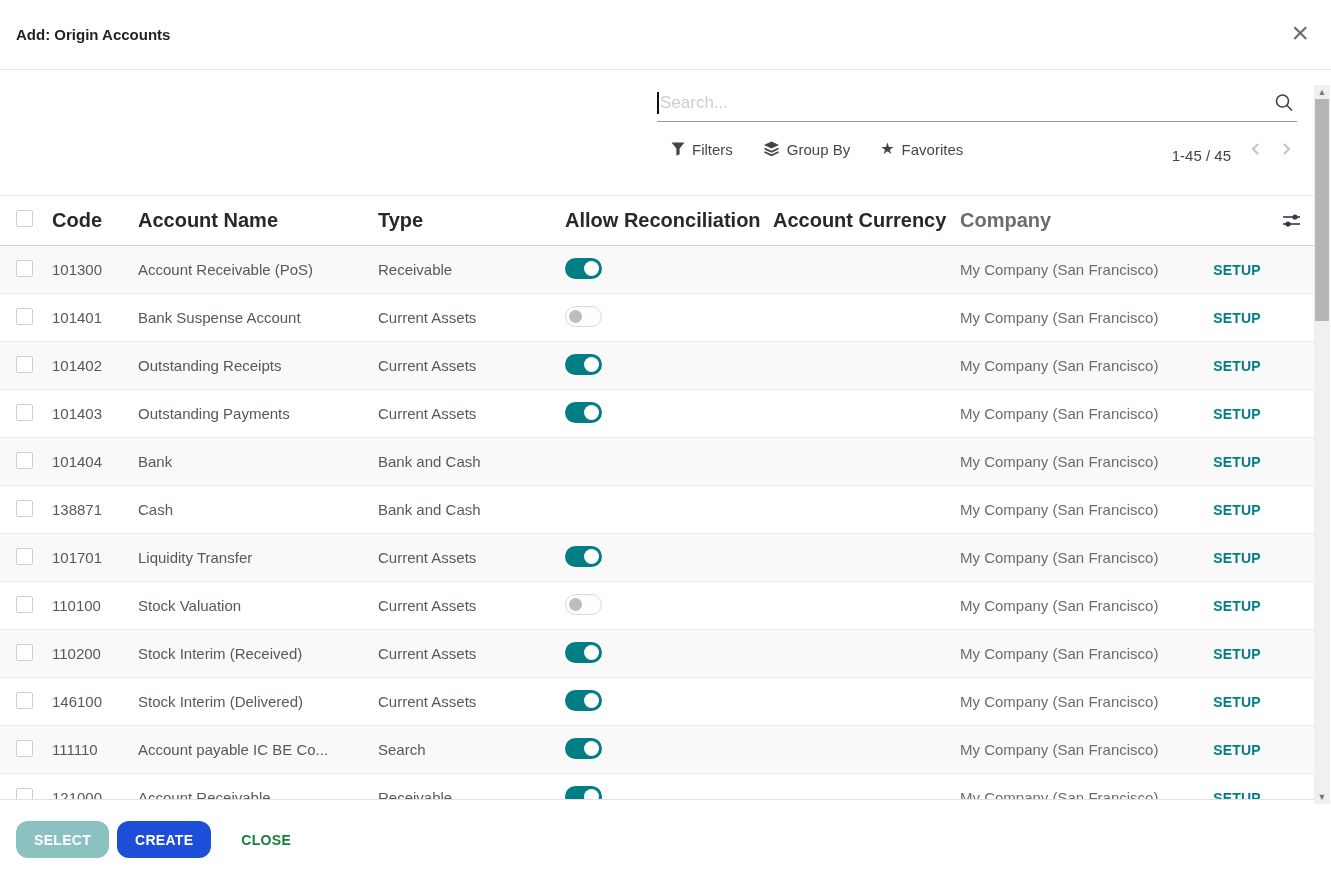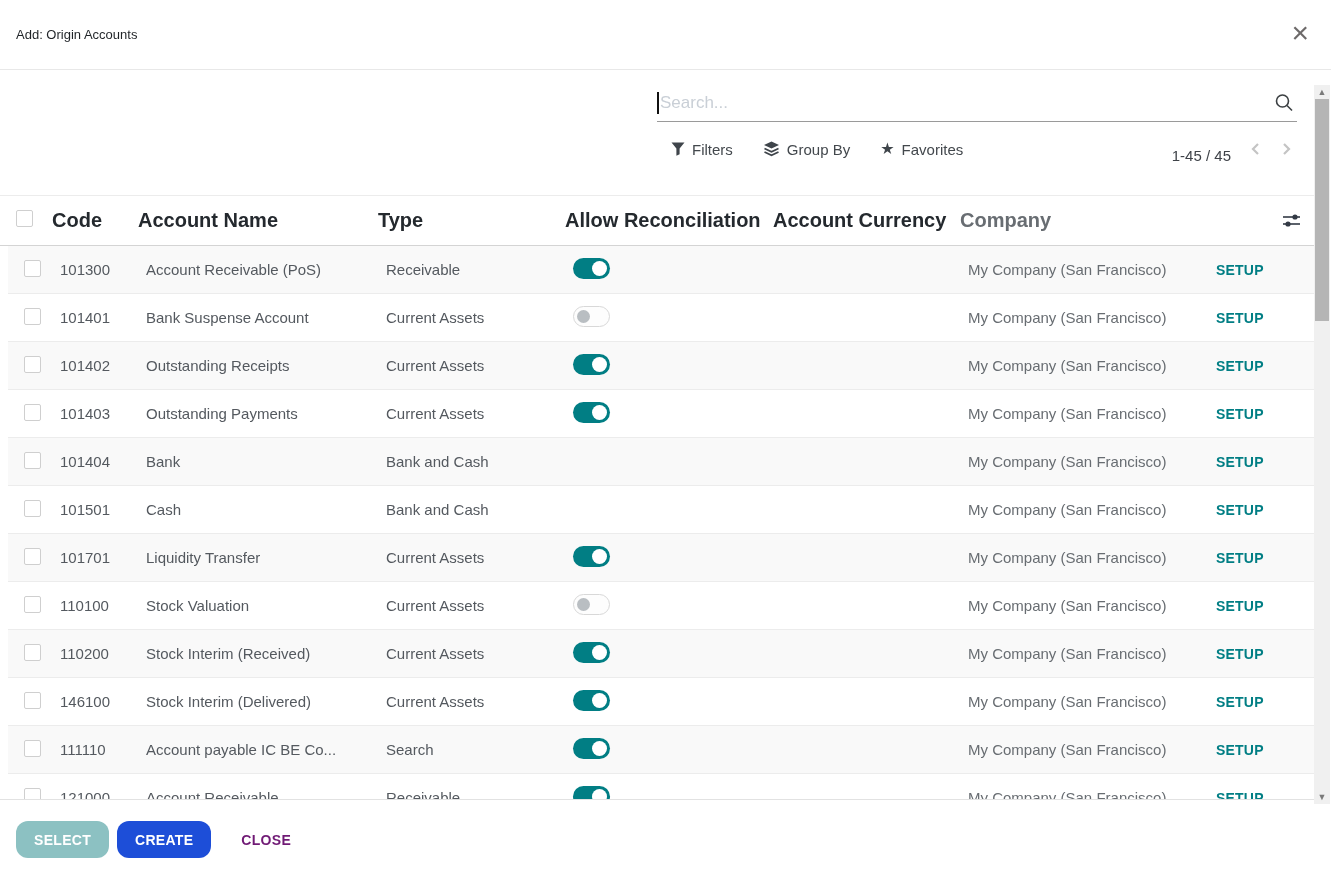--- a/index.html
+++ b/index.html
@@ -1,21 +1,21 @@
 <!DOCTYPE html>
 <html><head>
 <meta charset="utf-8">
 <style>
   * { margin:0; padding:0; box-sizing:border-box; }
   html,body { width:1331px; height:879px; background:#fff; font-family:"Liberation Sans", sans-serif; overflow:hidden; }
   .modal { position:relative; width:1331px; height:879px; background:#fff; display:flex; flex-direction:column; }
 
   
   .modal-header { height:70px; flex:0 0 70px; border-bottom:1px solid #e8e8e8; display:flex; align-items:center; padding:0 16px; position:relative; }
-  .modal-title { font-size:13px; font-weight:400; color:#1f2327; }
+  .modal-title { font-size:15px; font-weight:700; color:#1f2327; }
   .close-x { position:absolute; right:14px; top:18px; font-size:30px; line-height:30px; color:#6d6a6a; font-weight:300; cursor:pointer; padding:0 8px; }
 
   
   .toolbar-area { padding:14px 34px 0 16px; display:flex; justify-content:flex-end; }
   .search-panel { width:640px; }
   .search-box { position:relative; height:38px; border-bottom:1px solid #9a9a9a; display:flex; align-items:center; }
   .search-caret { width:2px; height:22px; background:#111; flex:0 0 2px; }
   .search-input { flex:1; border:none; outline:none; font-size:17px; color:#4d7c0f; background:transparent; padding:0 4px 0 1px; font-family:"Liberation Sans", sans-serif; }
   .search-input::placeholder { color:#c9cfd6; }
   .search-icon { flex:0 0 22px; height:22px; margin-right:2px; }
@@ -30,40 +30,40 @@
   .pager-range { font-size:15px; color:#3f4349;margin-top:12px; }
   .pager-arrows { display:flex; align-items:center; gap:16px; }
   .pager-arrow { width:14px; height:14px; cursor:default; }
 
   
   .table-wrap { margin-top:29px; height:605px; overflow:hidden; border-top:1px solid #ececec; border-bottom:1px solid #e2e2e2; width:1314px; }
   .grid-row { display:grid; grid-template-columns:36px 86px 240px 187px 208px 187px 248px 64px 1fr; align-items:center; padding-left:16px; }
   .thead { height:50px; border-bottom:1px solid #d4d4d4; font-weight:700; color:#24292e; font-size:20px; background:#fff; }
   .thead .col-setup { text-align:right; }
   .col-gear { display:flex; justify-content:flex-end; padding-right:14px; }
-  .tr { height:48px; border-bottom:1px solid #ececec; font-size:15px; color:#54595f; background:#fff; cursor:pointer;margin-left:8px; }
+  .tr { height:48px; border-bottom:1px solid #ececec; font-size:15px; color:#54595f; background:#fff; cursor:pointer; }
   .tr:nth-child(odd) { background:#f9f9f9; }
   .col-company { color:#686d72; }
-  .col-setup { text-align:left; padding-right:6px; }
+  .col-setup { text-align:center; padding-right:6px; }
   .setup-link { color:#017e84; font-weight:700; font-size:14px; letter-spacing:.2px; text-decoration:none; cursor:pointer; }
 
   .checkbox { display:inline-block; width:17px; height:17px; border:1px solid #cfcfcf; border-radius:2px; background:#fff; cursor:pointer; }
 
   .toggle { position:relative; display:inline-block; width:37px; height:21px; border-radius:11px; cursor:pointer; }
   .toggle.on { background:#017e84; }
   .toggle.on::after { content:""; position:absolute; top:3px; right:3px; width:15px; height:15px; border-radius:50%; background:#fff; }
   .toggle.off { background:#fdfdfd; border:1px solid #d8d8d8; }
   .toggle.off::after { content:""; position:absolute; top:3px; left:3px; width:13px; height:13px; border-radius:50%; background:#b9bec2; }
 
   
   .modal-footer { flex:1; display:flex; align-items:center; padding:0 16px; gap:8px; }
   .btn { border:none; font-family:"Liberation Sans", sans-serif; font-size:14px; font-weight:700; letter-spacing:.3px; padding:0 18px; height:37px; border-radius:12px; cursor:pointer; }
   .btn-select { background:#8cc1c2; color:#fff; }
   .btn-create { background:#1d4ed8; color:#fff; }
-  .btn-close { background:transparent; color:#701a75; padding:0 14px; margin-left:8px; }
+  .btn-close { background:transparent; color:#15803d; padding:0 14px; margin-left:8px; }
 
   
   .scrollbar { position:absolute; top:85px; right:1px; width:16px; height:719px; background:#f0f0f0; z-index:5; }
   .sb-arrow { position:absolute; left:0; width:16px; height:14px; display:flex; align-items:center; justify-content:center; font-size:9px; color:#7a7a7a; }
   .sb-up { top:0; }
   .sb-down { bottom:0; }
   .sb-thumb { position:absolute; top:14px; left:1px; width:14px; height:222px; background:#b5b5b5; }
 </style>
 </head>
 <body>
@@ -201,21 +201,21 @@
     <div class="col-name">Bank</div>
     <div class="col-type">Bank and Cash</div>
     <div class="col-recon"></div>
     <div class="col-curr"></div>
     <div class="col-company">My Company (San Francisco)</div>
     <div class="col-setup"><span class="setup-link">SETUP</span></div>
     <div class="col-gear"></div>
   </div>
         <div class="grid-row tr">
     <div class="col-check"><span class="checkbox"></span></div>
-    <div class="col-code">101501</div>
+    <div class="col-code">138871</div>
     <div class="col-name">Cash</div>
     <div class="col-type">Bank and Cash</div>
     <div class="col-recon"></div>
     <div class="col-curr"></div>
     <div class="col-company">My Company (San Francisco)</div>
     <div class="col-setup"><span class="setup-link">SETUP</span></div>
     <div class="col-gear"></div>
   </div>
         <div class="grid-row tr">
     <div class="col-check"><span class="checkbox"></span></div>

